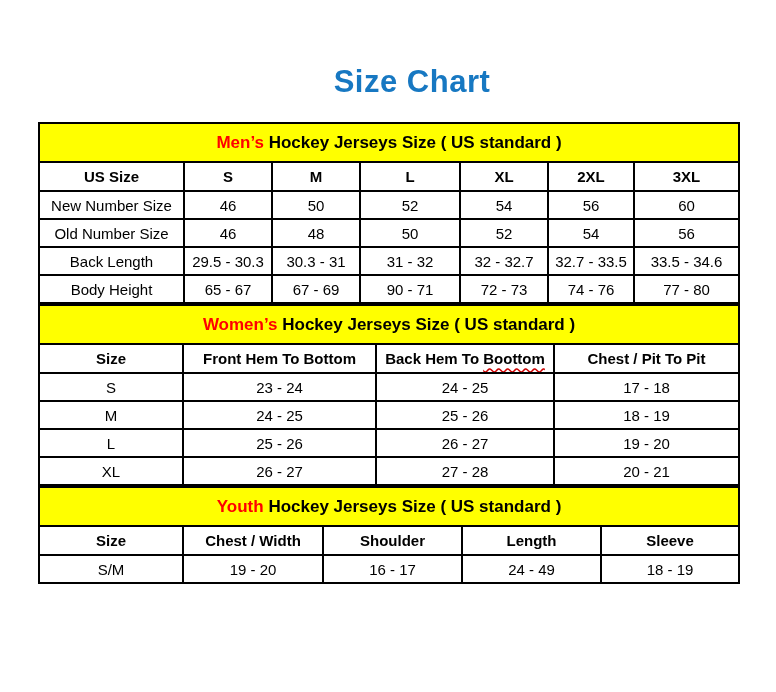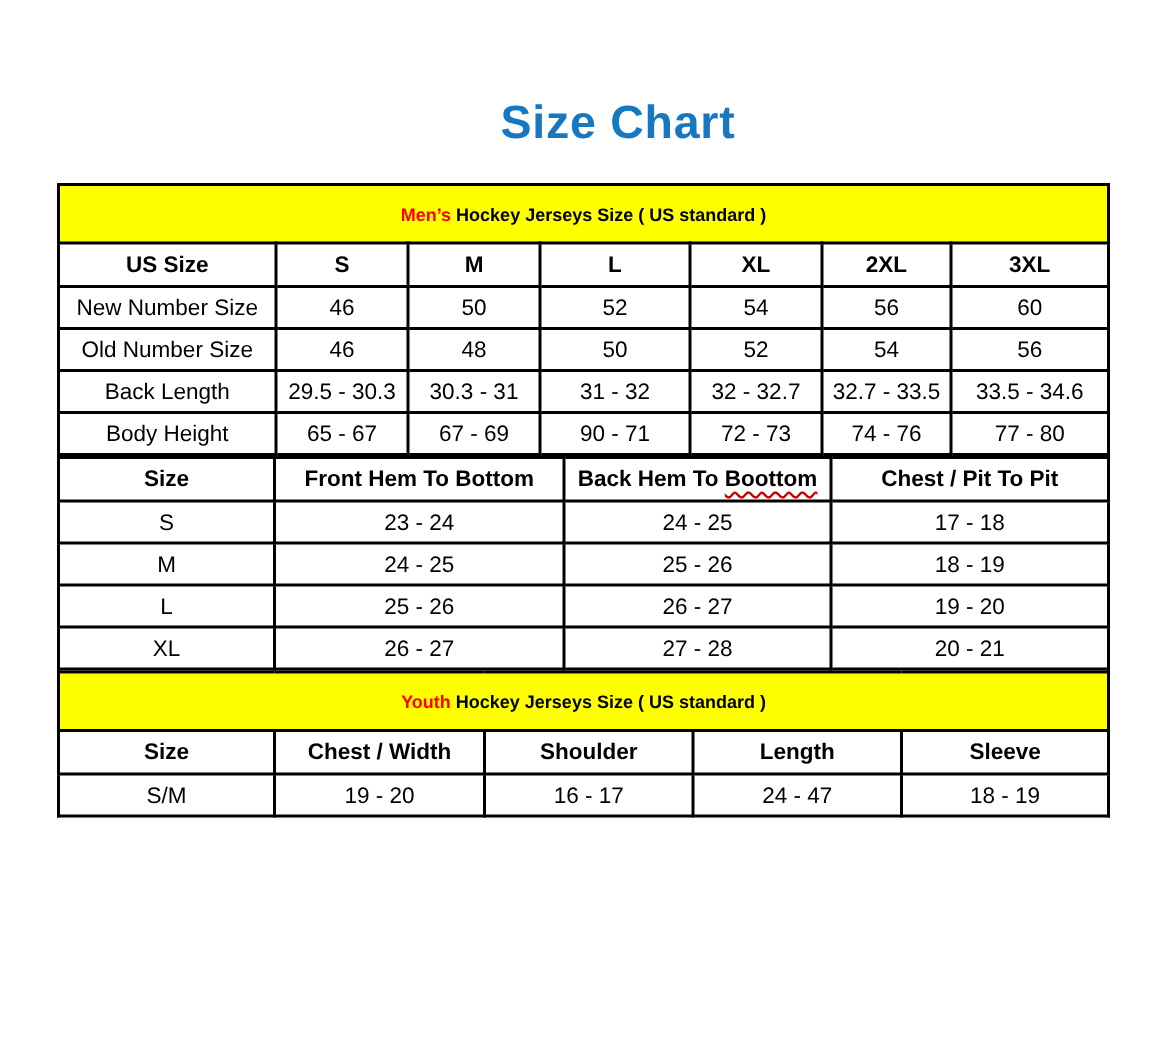--- a/index.html
+++ b/index.html
@@ -31,21 +31,21 @@
     vertical-align:middle;
     padding:0;
     font-size:15px;
     overflow:hidden;
     white-space:nowrap;
   }
   th{font-weight:bold;}
   tr.banner-row th{
     background:#ffff00;
     height:37px;
-    font-size:12px;
+    font-size:17px;
   }
   tr.head-row th{height:27px;}
   tr.data-row td{height:26px;font-weight:normal;}
   td.lbl-bold{font-weight:bold;}
   .hl{color:#ff0000;}
   .wavy{
     text-decoration:underline wavy #cc0000;
     text-decoration-skip-ink:none;
     text-underline-offset:3px;
     text-align:right;
@@ -122,20 +122,23 @@
       </table>
 
     <table>
       <colgroup>
         <col style="width:144px">
           <col style="width:193px">
           <col style="width:178px">
           <col style="width:185px">
       </colgroup>
       <tbody>
+          <tr class="banner-row">
+        <th colspan="4"><span class="hl">Women’s</span><span> Hockey Jerseys Size ( US standard )</span></th>
+      </tr>
       <tr class="head-row">
         <th>Size</th>
         <th>Front Hem To Bottom</th>
         <th><span>Back Hem To </span><span class="wavy">Boottom</span></th>
         <th>Chest / Pit To Pit</th>
       </tr>
       <tr class="data-row">
         <td class="lbl-bold">S</td>
         <td>23 - 24</td>
         <td>24 - 25</td>
@@ -178,20 +181,20 @@
         <th>Size</th>
         <th>Chest / Width</th>
         <th>Shoulder</th>
         <th>Length</th>
         <th>Sleeve</th>
       </tr>
       <tr class="data-row">
         <td class="lbl-bold">S/M</td>
         <td>19 - 20</td>
         <td>16 - 17</td>
-        <td>24 - 47</td>
+        <td>24 - 49</td>
         <td>18 - 19</td>
       </tr>
     </tbody>
       </table>
 
   </div>
 </div>
 
 </body></html>

